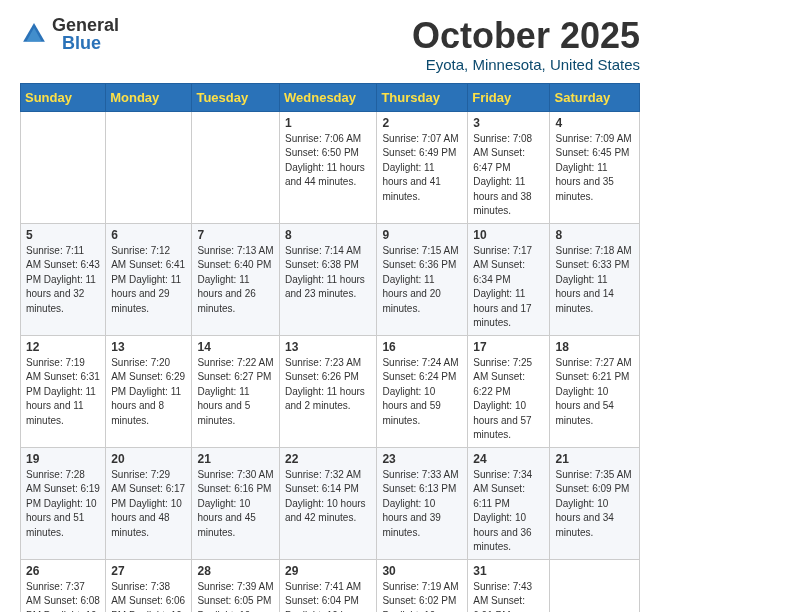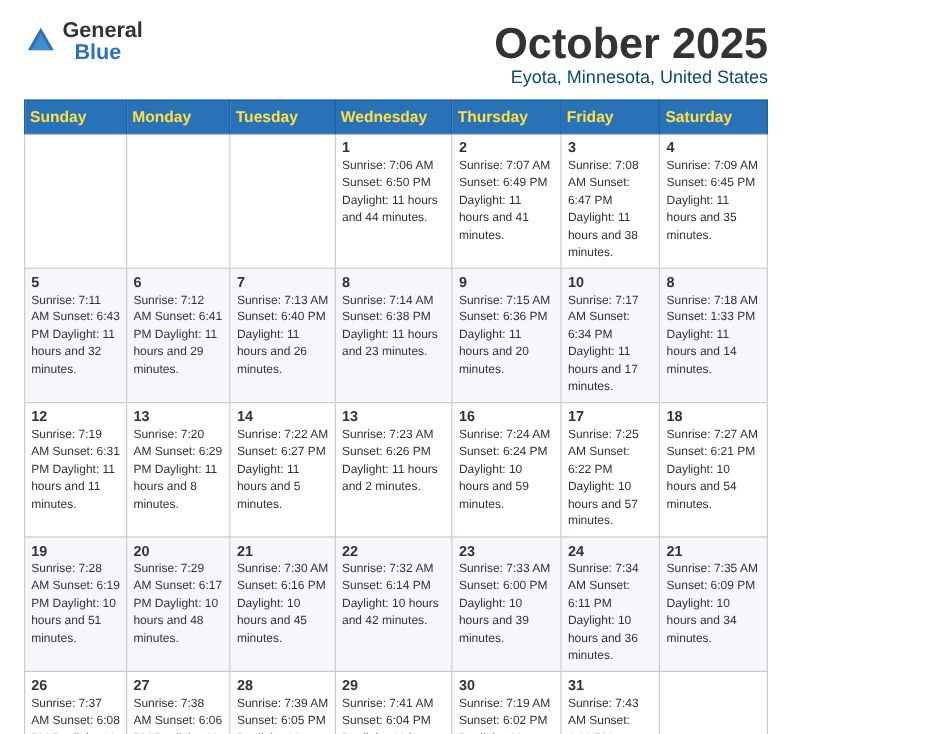--- a/index.html
+++ b/index.html
@@ -211,21 +211,21 @@
           <td>
             <span class="day-num">10</span>
             <div class="day-info">Sunrise: 7:17 AM
 Sunset: 6:34 PM
 Daylight: 11 hours
 and 17 minutes.</div>
           </td>
           <td>
             <span class="day-num">8</span>
             <div class="day-info">Sunrise: 7:18 AM
-Sunset: 1:33 PM
+Sunset: 6:33 PM
 Daylight: 11 hours
 and 14 minutes.</div>
           </td>
         </tr>
         <tr>
           <td>
             <span class="day-num">12</span>
             <div class="day-info">Sunrise: 7:19 AM
 Sunset: 6:31 PM
 Daylight: 11 hours
@@ -299,21 +299,21 @@
           <td>
             <span class="day-num">22</span>
             <div class="day-info">Sunrise: 7:32 AM
 Sunset: 6:14 PM
 Daylight: 10 hours
 and 42 minutes.</div>
           </td>
           <td>
             <span class="day-num">23</span>
             <div class="day-info">Sunrise: 7:33 AM
-Sunset: 6:00 PM
+Sunset: 6:13 PM
 Daylight: 10 hours
 and 39 minutes.</div>
           </td>
           <td>
             <span class="day-num">24</span>
             <div class="day-info">Sunrise: 7:34 AM
 Sunset: 6:11 PM
 Daylight: 10 hours
 and 36 minutes.</div>
           </td>

